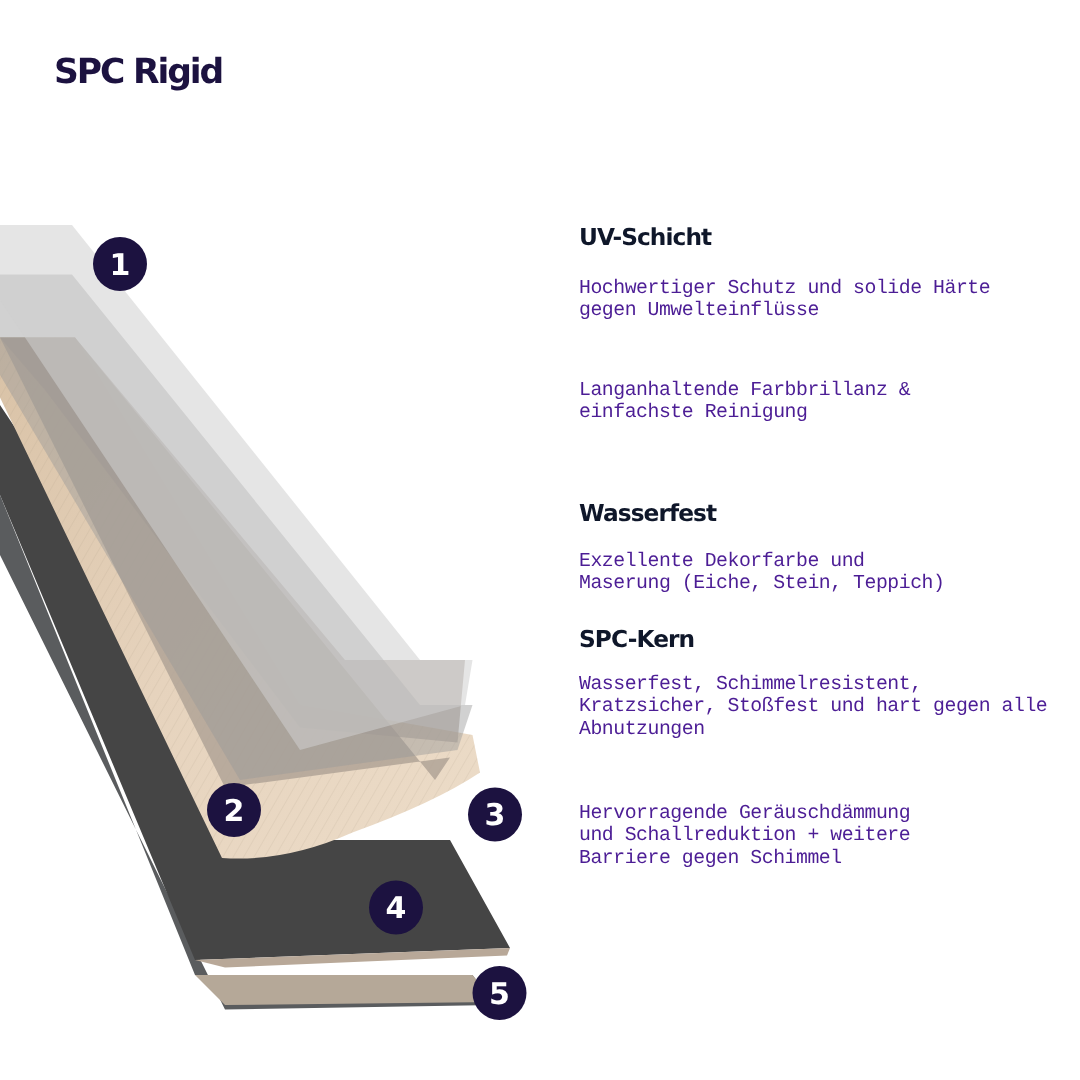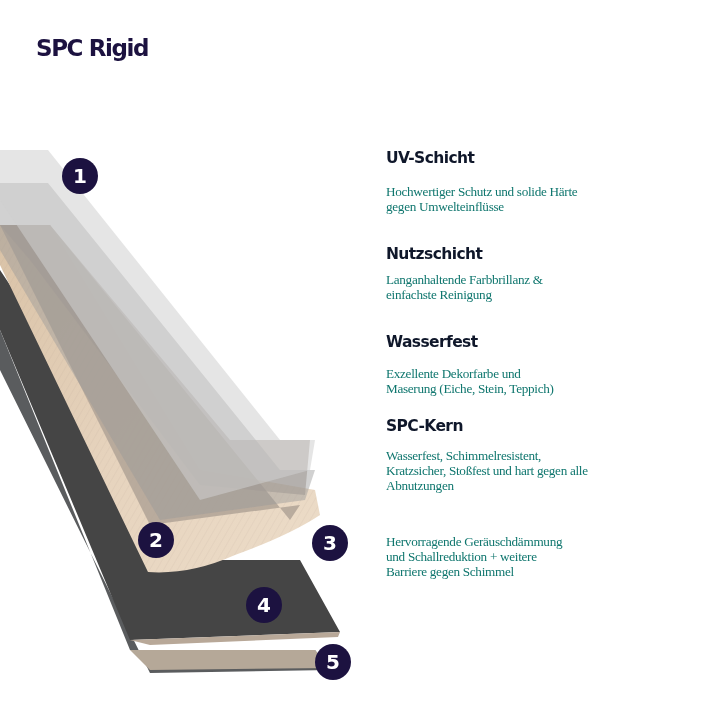--- a/index.html
+++ b/index.html
@@ -14,22 +14,22 @@
     }
     .title span { display: block; }
     .diagram { position: absolute; left: 0; top: 140px; width: 370px; height: 560px; }
     .layers { position: absolute; left: 386px; top: 148px; width: 320px; }
     .layer { position: absolute; left: 0; width: 320px; }
     .layer-name {
       font-family: "DejaVu Sans", sans-serif; font-weight: bold; font-size: 15.5px;
       letter-spacing: -0.6px; color: #0f172a; margin: 0; line-height: 20px;
     }
     .layer-desc {
-      font-family: Liberation Serif, serif; font-size: 13.2px; line-height: 15px;
-      color: #0f766e; margin: 0; white-space: pre-line; letter-spacing: -0.3px;
+      font-family: Liberation Mono, monospace; font-size: 13.2px; line-height: 15px;
+      color: #4c1d95; margin: 0; white-space: pre-line; letter-spacing: -0.3px;
     }
     .badge {
       position: absolute; width: 36px; height: 36px; border-radius: 50%;
       background: #1c1240; color: #ffffff; display: flex; align-items: center; justify-content: center;
       font-family: "DejaVu Sans", sans-serif; font-weight: bold; font-size: 20px;
     }
   </style>
 </head>
 <body>
 
@@ -73,21 +73,20 @@
   <div class="badge" style="left:315px; top:504px;">5</div>
 </div>
 
 <div class="layers">
   <div class="layer" style="top:0px;">
     <p class="layer-name">UV-Schicht</p>
     <p class="layer-desc" style="margin-top:16px;">Hochwertiger Schutz und solide Härte
 gegen Umwelteinflüsse</p>
   </div>
   <div class="layer" style="top:96px;">
-    <p class="layer-name">Nutzschicht</p>
     <p class="layer-desc" style="margin-top:8px;">Langanhaltende Farbbrillanz &amp;
 einfachste Reinigung</p>
   </div>
   <div class="layer" style="top:184px;">
     <p class="layer-name">Wasserfest</p>
     <p class="layer-desc" style="margin-top:14px;">Exzellente Dekorfarbe und
 Maserung (Eiche, Stein, Teppich)</p>
   </div>
   <div class="layer" style="top:268px;">
     <p class="layer-name">SPC-Kern</p>

